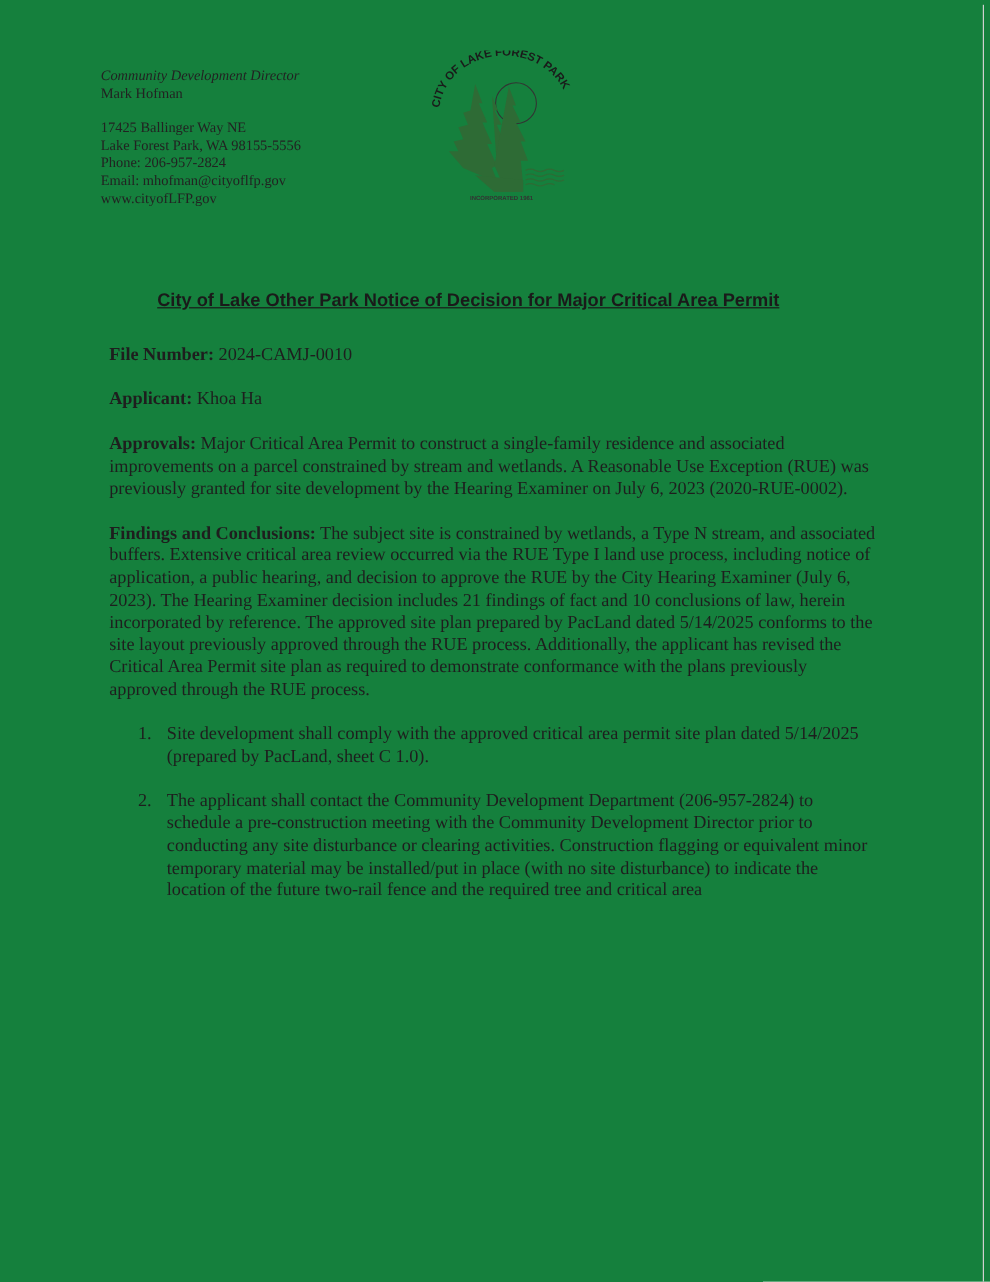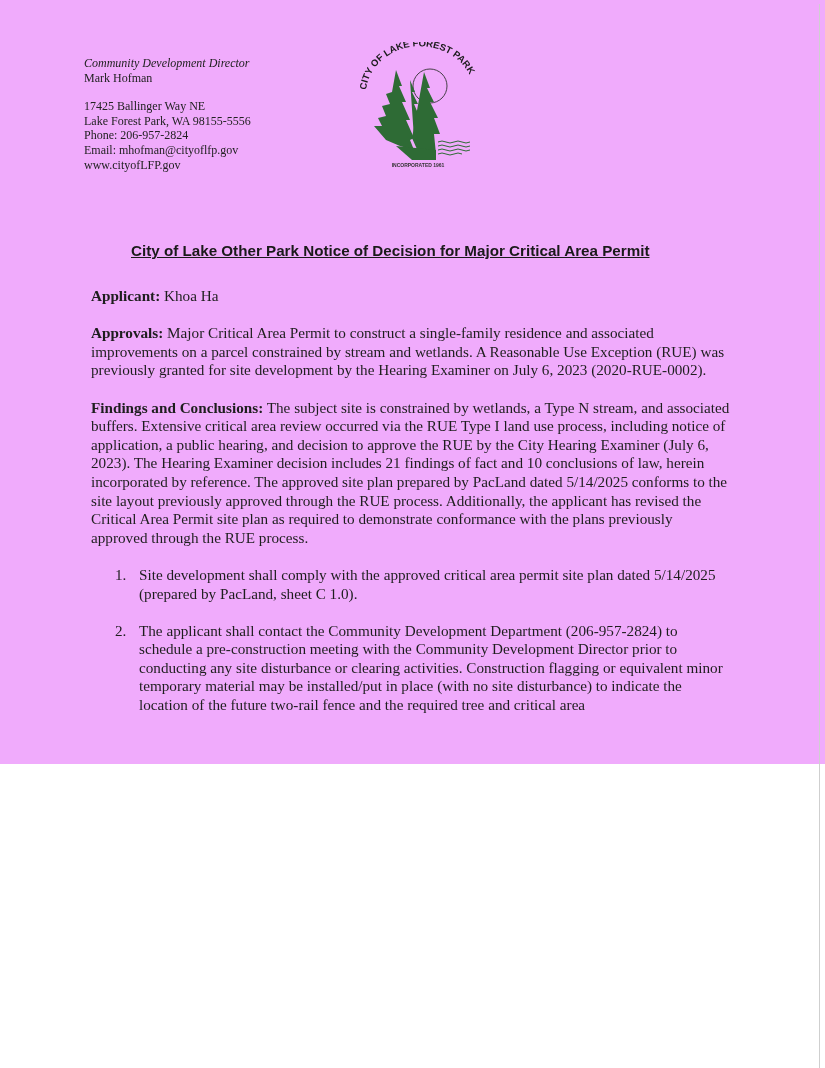--- a/index.html
+++ b/index.html
@@ -1,17 +1,17 @@
 <!DOCTYPE html>
 <html><head>
   <meta charset="utf-8">
   <style>
     html, body { margin: 0; padding: 0; background: #ffffff; }
     body { width: 825px; height: 1068px; position: relative; overflow: hidden; font-family: "Liberation Serif", serif; color: #1a1a1a; }
-    .page { position: absolute; left: 0; top: 0; width: 825px; height: 764px; background: #f0abfc; }
+    .page { position: absolute; left: 0; top: 0; width: 825px; height: 1068px; background: #15803d; }
     .edge-line { position: absolute; left: 819px; top: 4px; width: 1px; height: 1064px; background: #cfcfcf; }
     .letterhead { position: absolute; left: 84px; top: 56px; font-size: 12px; line-height: 14.6px; color: #222; }
     .letterhead .title-role { font-style: italic; }
     .letterhead .gap { height: 14px; }
     .logo { position: absolute; left: 352px; top: 42px; width: 132px; height: 128px; }
     .doc-title { position: absolute; left: 131px; top: 242px; width: 560px; text-align: left; font-family: "Liberation Sans", sans-serif; font-weight: bold; font-size: 15.2px; text-decoration: underline; color: #1a1a1a; letter-spacing: 0px; }
     .body-text { position: absolute; left: 91px; top: 287px; width: 640px; font-size: 15.2px; line-height: 18.6px; color: #1e1e1e; }
     .para { margin: 0 0 18.6px 0; }
     .para b { font-weight: bold; }
     sup { font-size: 9px; line-height: 0; vertical-align: super; }
@@ -58,20 +58,24 @@
         <path d="M86 112 q4 -2 8 0 t8 0 t8 0"></path>
       </g>
       <text x="66" y="125" text-anchor="middle" font-family="Liberation Sans, sans-serif" font-weight="bold" font-size="5" fill="#333">INCORPORATED 1961</text>
     </svg>
   </div>
 
   <div class="doc-title">City of Lake Other Park Notice of Decision for Major Critical Area Permit</div>
 
   <div class="body-text">
     <p class="para">
+      <b>File Number:</b>
+      <span>2024-CAMJ-0010</span>
+    </p>
+    <p class="para">
       <b>Applicant:</b>
       <span>Khoa Ha</span>
     </p>
     <p class="para">
       <b>Approvals:</b>
       <span>Major Critical Area Permit to construct a single-family residence and associated improvements on a parcel constrained by stream and wetlands. A Reasonable Use Exception (RUE) was previously granted for site development by the Hearing Examiner on July 6, 2023 (2020-RUE-0002).</span>
     </p>
     <p class="para">
       <b>Findings and Conclusions:</b>
       <span>The subject site is constrained by wetlands, a Type N stream, and associated buffers. Extensive critical area review occurred via the RUE Type I land use process, including notice of application, a public hearing, and decision to approve the RUE by the City Hearing Examiner (July 6, 2023). The Hearing Examiner decision includes 21 findings of fact and 10 conclusions of law, herein incorporated by reference. The approved site plan prepared by PacLand dated 5/14/2025 conforms to the site layout previously approved through the RUE process. Additionally, the applicant has revised the Critical Area Permit site plan as required to demonstrate conformance with the plans previously approved through the RUE process.</span>

